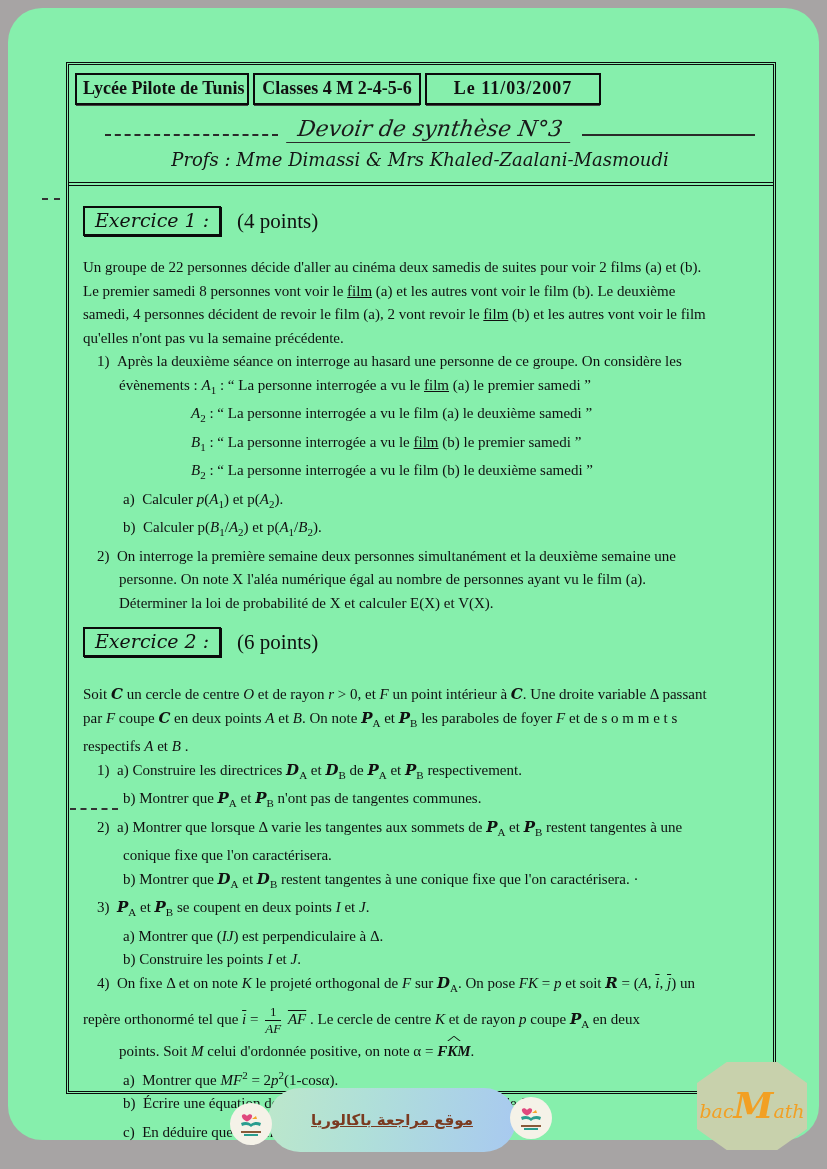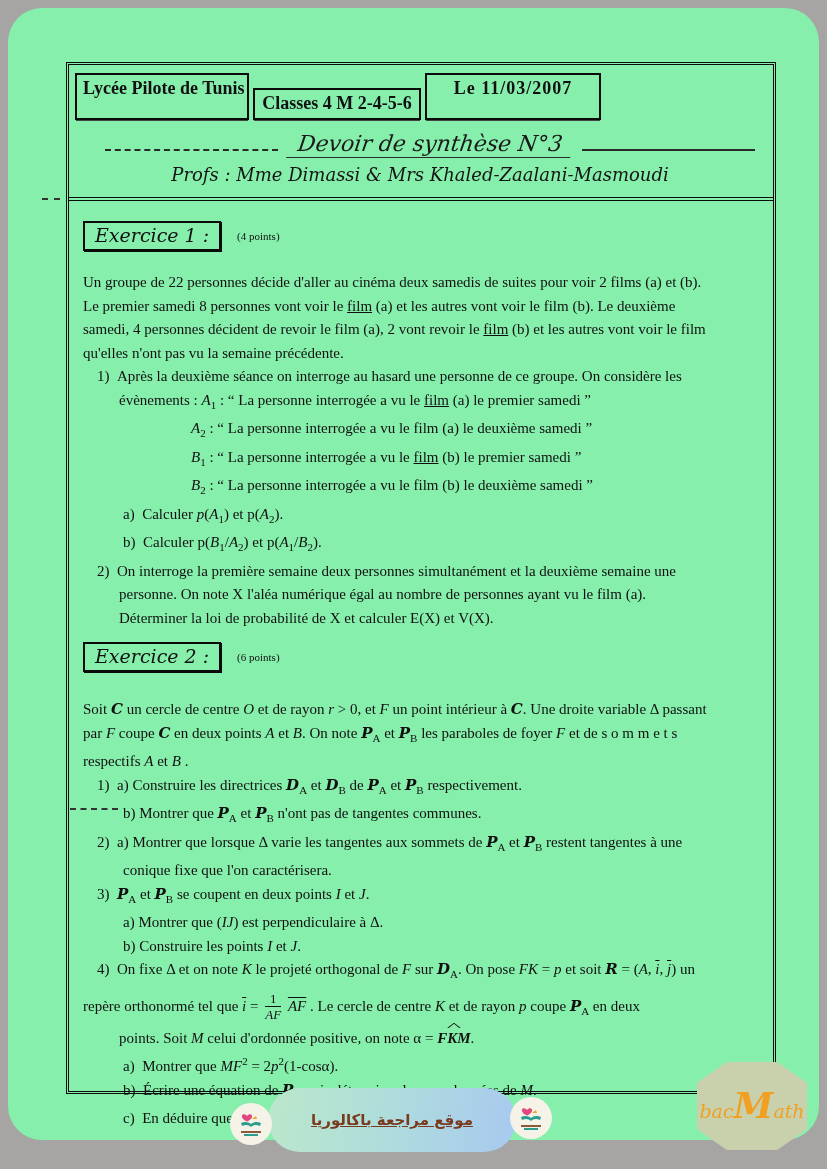--- a/index.html
+++ b/index.html
@@ -25,21 +25,21 @@
   .header { border-bottom:4px double #0a0a0a; padding:8px 8px 4px 6px; }
   .header-row1 { display:flex; gap:4px; }
   .cell {
     border:2px solid #0a0a0a;
     padding:3px 6px 4px;
     font-weight:bold; font-size:18px; color:#111;
     text-align:center; white-space:nowrap;
     box-shadow:0 2px 0 -1px #444;
   }
   .cell-school { width:158px; }
-  .cell-classes { width:152px;margin-top:15px; }
+  .cell-classes { width:152px; }
   .cell-date { width:160px; letter-spacing:1px; }
   .title-row { display:flex; align-items:flex-end; margin-top:8px; height:30px; }
   .rule { flex:1; border-top:2px solid #2a2a2a; margin:0 10px 7px; }
   .rule-l { border-top-style:dashed; max-width:210px; margin-left:30px; }
   .doc-title {
     font-family:"DejaVu Serif", serif;
     font-style:italic; font-size:22px; color:#1a1a1a;
     border-bottom:1.5px solid #2a2a2a;
     padding:0 10px 1px;
     transform:skewX(-8deg);
@@ -56,21 +56,21 @@
   .content { padding:14px 8px 0 14px; font-size:15px; color:#101010; }
   .ex-head { display:flex; align-items:center; gap:16px; margin:6px 0 20px; }
   .ex-head-2 { margin-top:12px; margin-bottom:26px; }
   .ex-box {
     border:2px solid #0a0a0a;
     box-shadow:1px 1px 0 #0a0a0a;
     padding:1px 10px 3px;
     font-family:"DejaVu Serif", serif;
     font-style:italic; font-size:19px;
   }
-  .ex-points { font-size:11px; }
+  .ex-points { font-size:21px; }
   .ln { line-height:23.5px; white-space:nowrap; }
   .i0   { padding-left:0; }
   .iNum { padding-left:14px; }
   .iCont{ padding-left:36px; }
   .iAB  { padding-left:40px; }
   .iEvt { padding-left:108px; }
   .tall { padding:5px 0 4px; }
   sub { font-size:11px; }
   sup { font-size:11px; }
   .sc { font-family:"DejaVu Serif", serif; font-style:italic; font-weight:bold; }
@@ -182,20 +182,21 @@
         <span class="ex-points">(6 points)</span>
       </div>
       <div class="block">
         <div class="ln i0">Soit <span class="sc">C</span> un cercle de centre <i>O</i> et de rayon <i>r</i> &gt; 0, et <i>F</i> un point intérieur à <span class="sc">C</span>. Une droite variable Δ passant</div>
         <div class="ln i0">par <i>F</i> coupe <span class="sc">C</span> en deux points <i>A</i> et <i>B</i>. On note <span class="sc">P</span><sub>A</sub> et <span class="sc">P</span><sub>B</sub> les paraboles de foyer <i>F</i> et de  s o m m e t s</div>
         <div class="ln i0">respectifs <i>A</i> et <i>B</i> .</div>
         <div class="ln iNum">1)&nbsp;&nbsp;a) Construire les directrices <span class="sc">D</span><sub>A</sub> et <span class="sc">D</span><sub>B</sub> de <span class="sc">P</span><sub>A</sub> et <span class="sc">P</span><sub>B</sub> respectivement.</div>
         <div class="ln iAB">b) Montrer que <span class="sc">P</span><sub>A</sub> et <span class="sc">P</span><sub>B</sub> n'ont pas de tangentes communes.</div>
         <div class="ln iNum">2)&nbsp;&nbsp;a) Montrer que lorsque Δ varie les tangentes aux sommets de <span class="sc">P</span><sub>A</sub> et <span class="sc">P</span><sub>B</sub> restent tangentes à une</div>
         <div class="ln iAB">conique fixe que l'on caractérisera.</div>
+        <div class="ln iAB">b)  Montrer que <span class="sc">D</span><sub>A</sub> et <span class="sc">D</span><sub>B</sub> restent tangentes à une conique fixe que l'on caractérisera. ·</div>
         <div class="ln iNum">3)&nbsp;&nbsp;<span class="sc">P</span><sub>A</sub> et <span class="sc">P</span><sub>B</sub> se coupent en deux points <i>I</i> et <i>J</i>.</div>
         <div class="ln iAB">a)  Montrer que (<i>IJ</i>) est perpendiculaire à Δ.</div>
         <div class="ln iAB">b)  Construire les points <i>I</i> et <i>J</i>.</div>
         <div class="ln iNum">4)&nbsp;&nbsp;On fixe Δ et on note <i>K</i> le projeté orthogonal de <i>F</i> sur <span class="sc">D</span><sub>A</sub>. On pose <i>FK</i> = <i>p</i> et soit <span class="sc">R</span> = (<i>A</i>, <span class="vec">i</span>, <span class="vec">j</span>) un</div>
         <div class="ln iCont tall">repère orthonormé tel que <span class="vec">i</span> = <span class="frac">
               <span>1</span>
               <span>AF</span>
             </span> <span class="vec">AF</span> .  Le cercle de centre <i>K</i> et de rayon <i>p</i> coupe <span class="sc">P</span><sub>A</sub> en deux</div>
         <div class="ln iCont">points. Soit <i>M</i> celui d'ordonnée positive, on note α = <span class="ang"><span class="angmark">^</span>FKM</span>.</div>
         <div class="ln iAB">a)&nbsp;&nbsp;Montrer que <i>MF</i><sup>2</sup> = 2<i>p</i><sup>2</sup>(1-cosα).</div>

